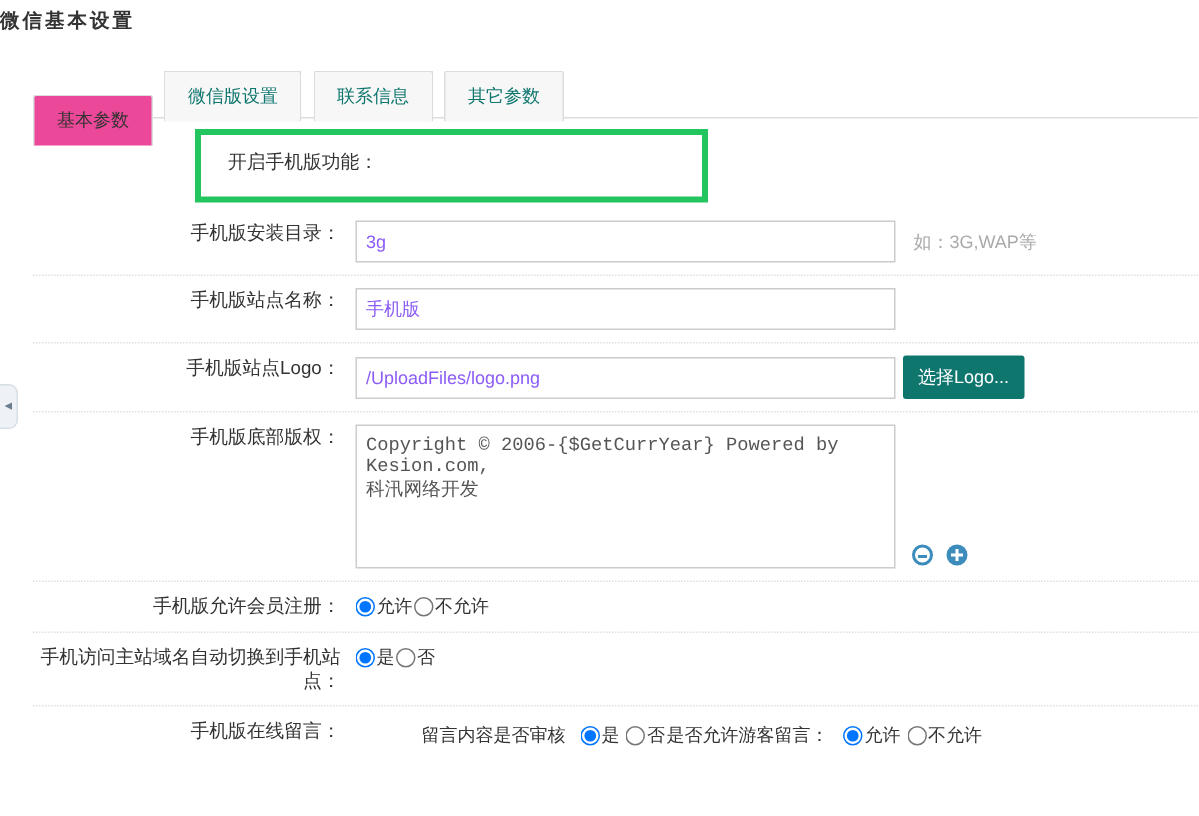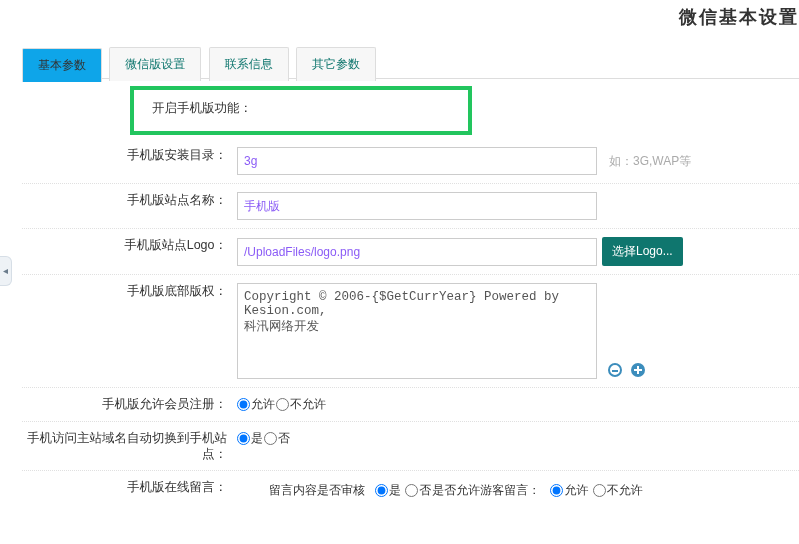--- a/index.html
+++ b/index.html
@@ -9,61 +9,60 @@
     font-size: 12px;
     color: #333;
     background: #fff;
     width: 799px;
     height: 544px;
     overflow: hidden;
     position: relative;
   }
   .topbar {
     height: 25px;
-    text-align: right;
+    text-align: left;
     font-weight: bold;
-    font-size: 18px;
+    font-size: 13px;
     padding-top: 5px;
     letter-spacing: 2px;
-    padding-left: 48px;
   }
   .tabs {
     margin: 22px 0 0 22px;
     border-bottom: 1px solid #ddd;
     height: 32px;
   }
   .tabs .tab {
     display: inline-block;
     padding: 8px 15px;
     border: 1px solid #ddd;
     border-bottom: none;
     margin-right: 4px;
     background: #f7f7f7;
     color: #0f766e;
     border-radius: 2px 2px 0 0;
     cursor: pointer;
     font-size: 12px;
   }
   .tabs .tab.active {
-    background: #0ea5e9;
+    background: #ec4899;
     color: #333;
     position: relative;
-    top: 1px;
+    top: 16px;
     font-family: Liberation Mono, monospace;
   }
   .form-area {
     margin: 0 0 0 22px;
   }
   .row {
     display: flex;
     border-bottom: 1px dotted #e0e0e0;
     padding: 8px 0;
     align-items: flex-start;
   }
-  .row.noborder { border-bottom: none; }
+  .row.noborder { border-bottom: none; gap: 12px; }
   .row .lbl {
     width: 215px;
     text-align: right;
     padding-right: 10px;
     color: #333;
     font-size: 12.5px;
   }
   .row .val {
     flex: 1;
     display: flex;

